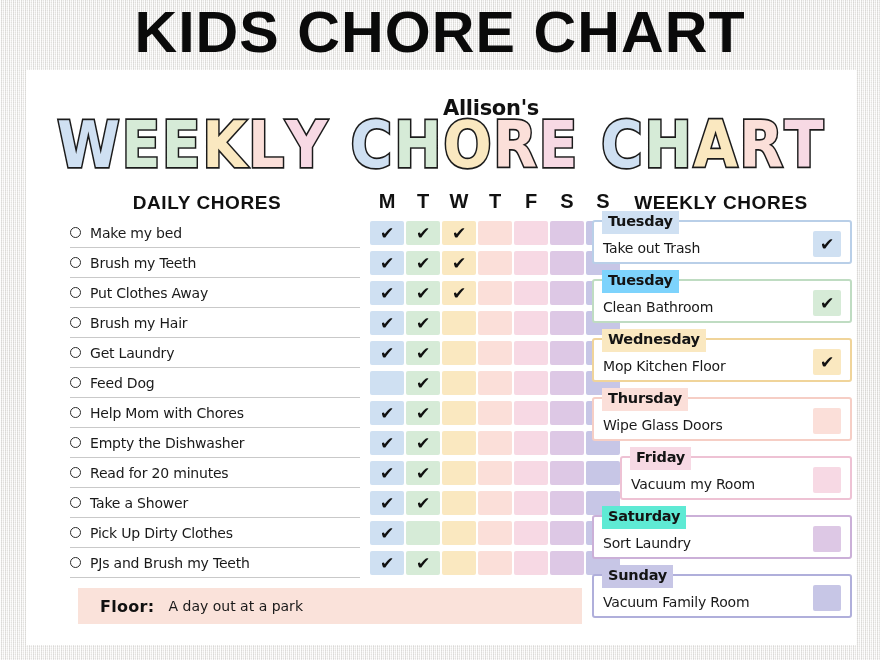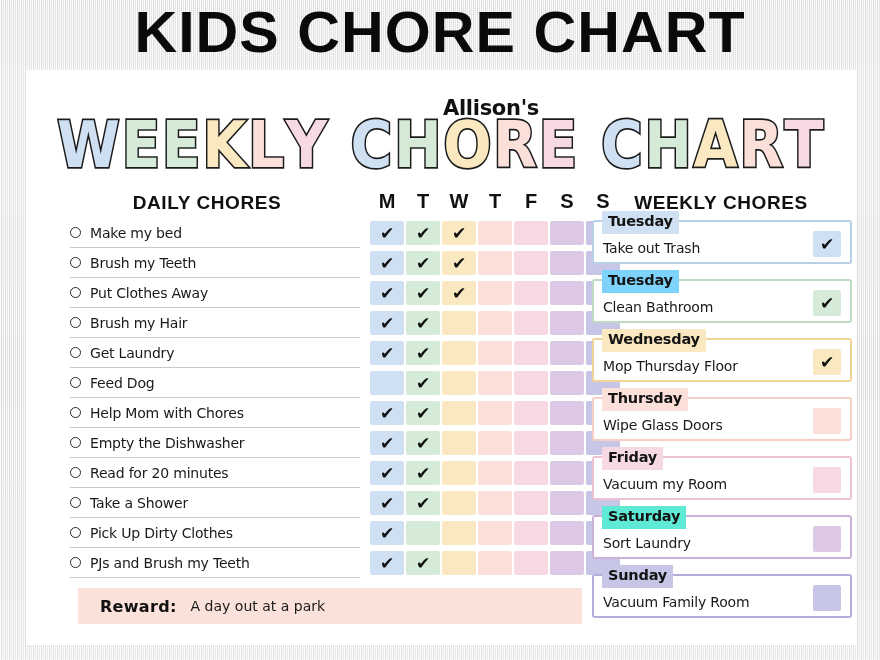--- a/index.html
+++ b/index.html
@@ -396,46 +396,46 @@
         <div class="grid-cell" style="background: rgb(214, 235, 215);">✔</div>
         <div class="grid-cell" style="background: rgb(250, 232, 192);"></div>
         <div class="grid-cell" style="background: rgb(251, 223, 217);"></div>
         <div class="grid-cell" style="background: rgb(247, 217, 228);"></div>
         <div class="grid-cell" style="background: rgb(221, 200, 229);"></div>
         <div class="grid-cell" style="background: rgb(199, 198, 230);"></div>
       </div>
     </div>
 
   <div id="reward-bar" style="background: rgb(250, 226, 218);">
-    <span id="reward-label">Reward:</span>
+    <span id="reward-label">Floor:</span>
     <span id="reward-value">A day out at a park</span>
   </div>
 
   <div id="weekly-chores-panel">
       <div class="weekly-item" style="border-color: rgb(185, 207, 232);">
         <span class="weekly-day" style="background: rgb(207, 224, 242);">Tuesday</span>
         <span class="weekly-task">Take out Trash</span>
         <span class="weekly-check" style="background: rgb(207, 224, 242);">✔</span>
       </div>
       <div class="weekly-item" style="border-color: rgb(191, 220, 194);">
         <span class="weekly-day" style="background: #7dd3fc;">Tuesday</span>
         <span class="weekly-task">Clean Bathroom</span>
         <span class="weekly-check" style="background: rgb(214, 235, 215);">✔</span>
       </div>
       <div class="weekly-item" style="border-color: rgb(240, 212, 154);">
         <span class="weekly-day" style="background: rgb(250, 232, 192);">Wednesday</span>
-        <span class="weekly-task">Mop Thursday Floor</span>
+        <span class="weekly-task">Mop Kitchen Floor</span>
         <span class="weekly-check" style="background: rgb(250, 232, 192);">✔</span>
       </div>
       <div class="weekly-item" style="border-color: rgb(246, 206, 197);">
         <span class="weekly-day" style="background: rgb(251, 223, 217);">Thursday</span>
         <span class="weekly-task">Wipe Glass Doors</span>
         <span class="weekly-check" style="background: rgb(251, 223, 217);"></span>
       </div>
-      <div class="weekly-item" style="border-color: rgb(238, 194, 212);">
+      <div class="weekly-item" style="border-color: rgb(238, 194, 212); margin-left: 28px;">
         <span class="weekly-day" style="background: rgb(247, 217, 228);">Friday</span>
         <span class="weekly-task">Vacuum my Room</span>
         <span class="weekly-check" style="background: rgb(247, 217, 228);"></span>
       </div>
       <div class="weekly-item" style="border-color: rgb(203, 176, 216);">
         <span class="weekly-day" style="background: #5eead4;">Saturday</span>
         <span class="weekly-task">Sort Laundry</span>
         <span class="weekly-check" style="background: rgb(221, 200, 229);"></span>
       </div>
       <div class="weekly-item" style="border-color: rgb(176, 175, 219);">

